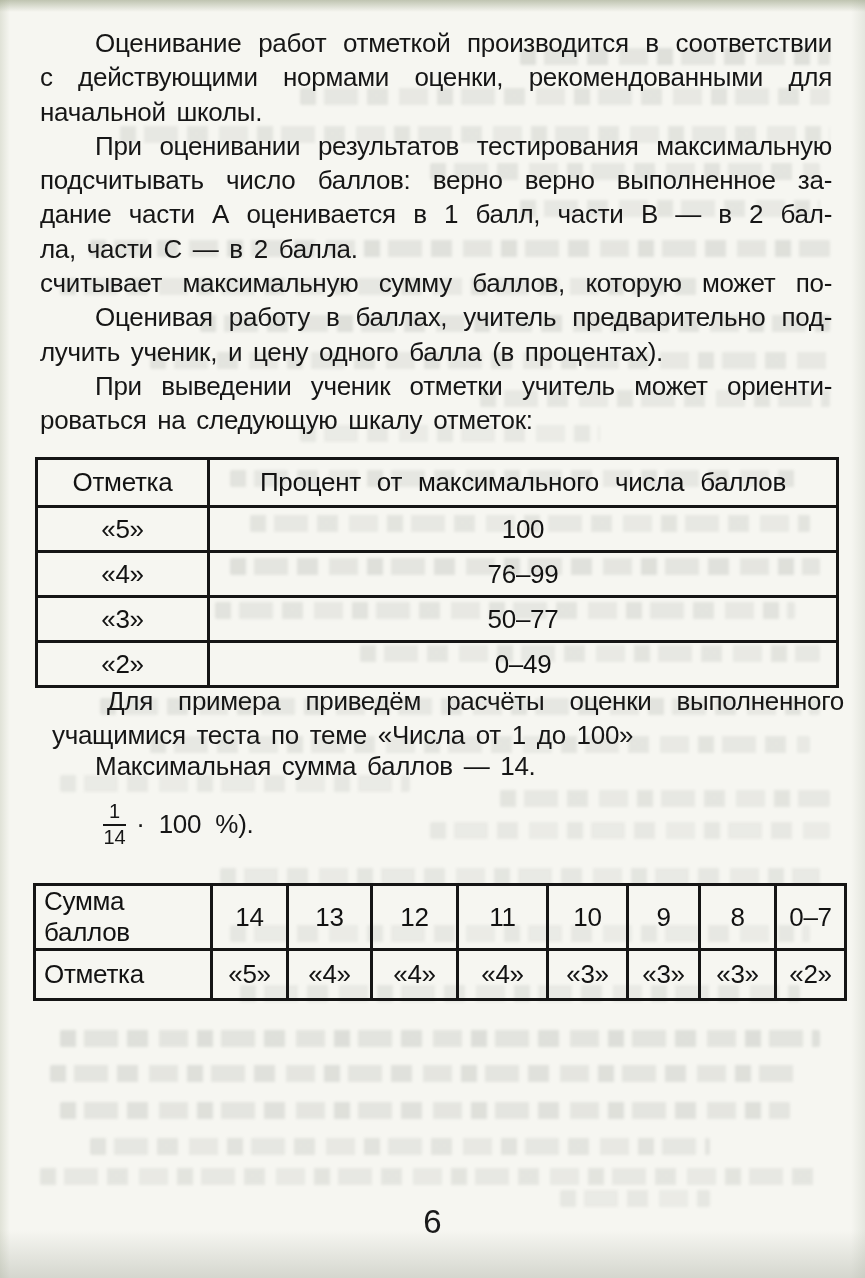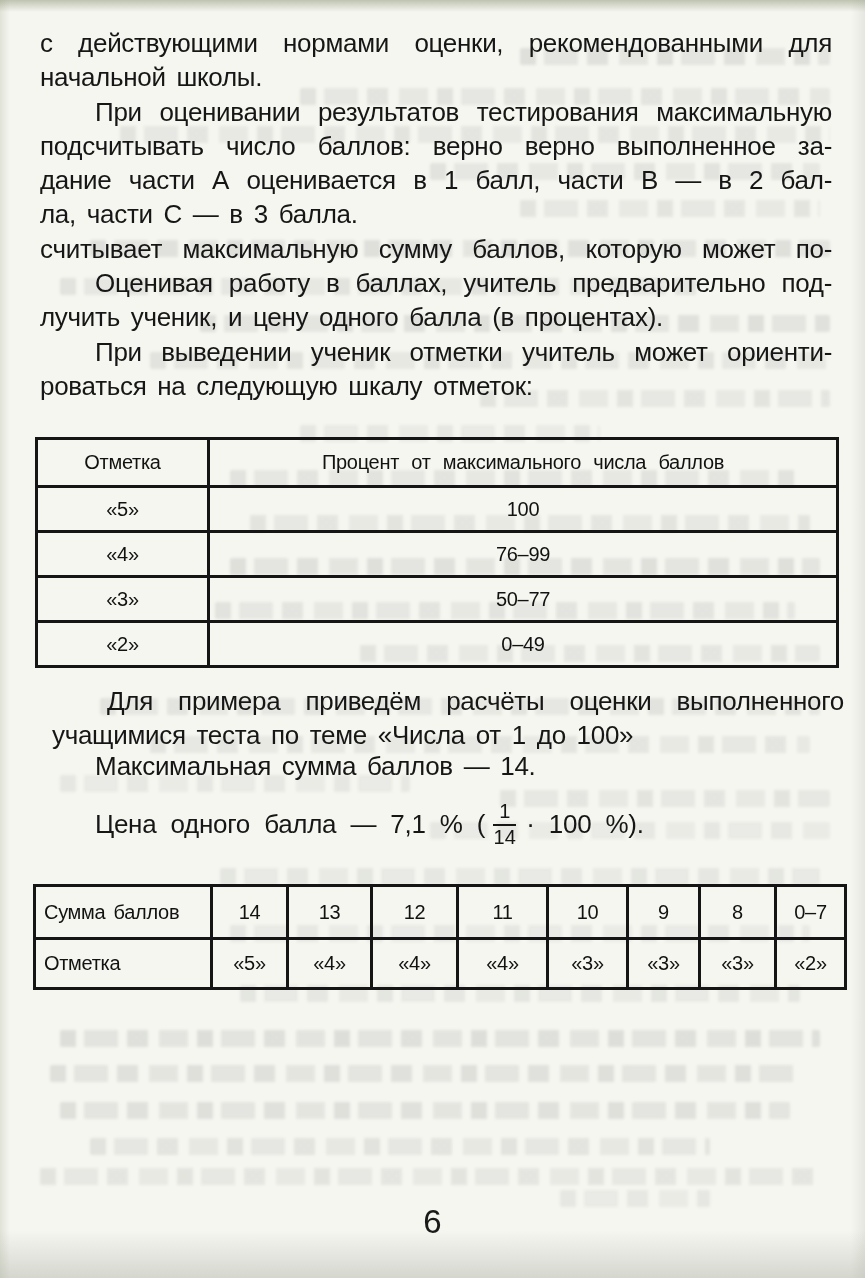--- a/index.html
+++ b/index.html
@@ -49,27 +49,27 @@
   
   .formula{position:absolute;left:95px;top:793px;height:62px;display:flex;align-items:center;
     font-size:26px;letter-spacing:-0.3px;word-spacing:.28em;}
   .frac{display:inline-flex;flex-direction:column;align-items:center;
     font-size:20px;line-height:1.12;letter-spacing:0;margin:0 8px;}
   .frac-num{border-bottom:2px solid #161616;padding:0 6px 1px;}
   .f-suffix{margin-left:2px;}
 
   
   table{border-collapse:collapse;position:absolute;table-layout:fixed;
-    font-size:20px;letter-spacing:-0.3px;color:#121212;}
+    font-size:26px;letter-spacing:-0.3px;color:#121212;margin-top:20px;}
   td{border:3px solid #151515;text-align:center;vertical-align:middle;padding:0;overflow:hidden;}
   .t1{left:35px;top:437px;width:801px;}
   .t1 .hrow td{height:45px;}
   .t1 .drow td{height:42px;}
   .t1 .hcell2{word-spacing:.35em;}
-  .t2{left:33px;top:884px;width:811px;}
+  .t2{left:33px;top:863px;width:811px;}
   .t2 .r1 td{height:50px;}
   .t2 .r2 td{height:53px;}
   .t2 .r3 td{height:47px;}
   .t2 .lbl{text-align:left;padding-left:8px;word-spacing:.15em;}
 
   .pageno{position:absolute;left:0;right:0;top:1203px;text-align:center;
     font-size:33px;color:#1a1a1a;}
 </style>
 </head>
 <body>
@@ -105,26 +105,27 @@
       <div class="ghost" style="left: 50px; top: 1065px; width: 750px; opacity: 0.3;"></div>
       <div class="ghost" style="left: 60px; top: 1102px; width: 730px; opacity: 0.3;"></div>
       <div class="ghost" style="left: 90px; top: 1138px; width: 620px; opacity: 0.26;"></div>
       <div class="ghost" style="left: 40px; top: 1168px; width: 780px; opacity: 0.24;"></div>
       <div class="ghost" style="left: 560px; top: 1190px; width: 150px; opacity: 0.2;"></div>
     </div>
 
   <div class="content">
 
     <div class="textblock tb1">
+      <div class="line first">Оценивание работ отметкой производится в соответствии</div>
       <div class="line">с действующими нормами оценки, рекомендованными для</div>
       <div class="line last">начальной школы.</div>
       <div class="line first">При оценивании результатов тестирования максимальную</div>
       <div class="line">подсчитывать число баллов: верно верно выполненное за-</div>
       <div class="line">дание части А оценивается в 1 балл, части В — в 2 бал-</div>
-      <div class="line last">ла, части С — в 3 балла.</div>
+      <div class="line last">ла, части С — в 2 балла.</div>
       <div class="line">считывает максимальную сумму баллов, которую может по-</div>
       <div class="line first">Оценивая работу в баллах, учитель предварительно под-</div>
       <div class="line last">лучить ученик, и цену одного балла (в процентах).</div>
       <div class="line first">При выведении ученик отметки учитель может ориенти-</div>
       <div class="line last">роваться на следующую шкалу отметок:</div>
     </div>
 
     <table class="t1">
       <colgroup>
           <col style="width:172px">
@@ -157,21 +158,20 @@
     <div class="textblock tb2">
       <div class="line first">Для примера приведём расчёты оценки выполненного</div>
       <div class="line last">учащимися теста по теме «Числа от 1 до 100»</div>
     </div>
 
     <div class="textblock tb3">
       <div class="line first last">Максимальная сумма баллов — 14.</div>
     </div>
 
     <div class="formula">
-      <span class="f-prefix">Цена одного балла — 7,1 % (</span>
       <span class="frac">
         <span class="frac-num">1</span>
         <span class="frac-den">14</span>
       </span>
       <span class="f-suffix">· 100 %).</span>
     </div>
 
     <table class="t2">
       <colgroup>
         <col style="width:177px">

